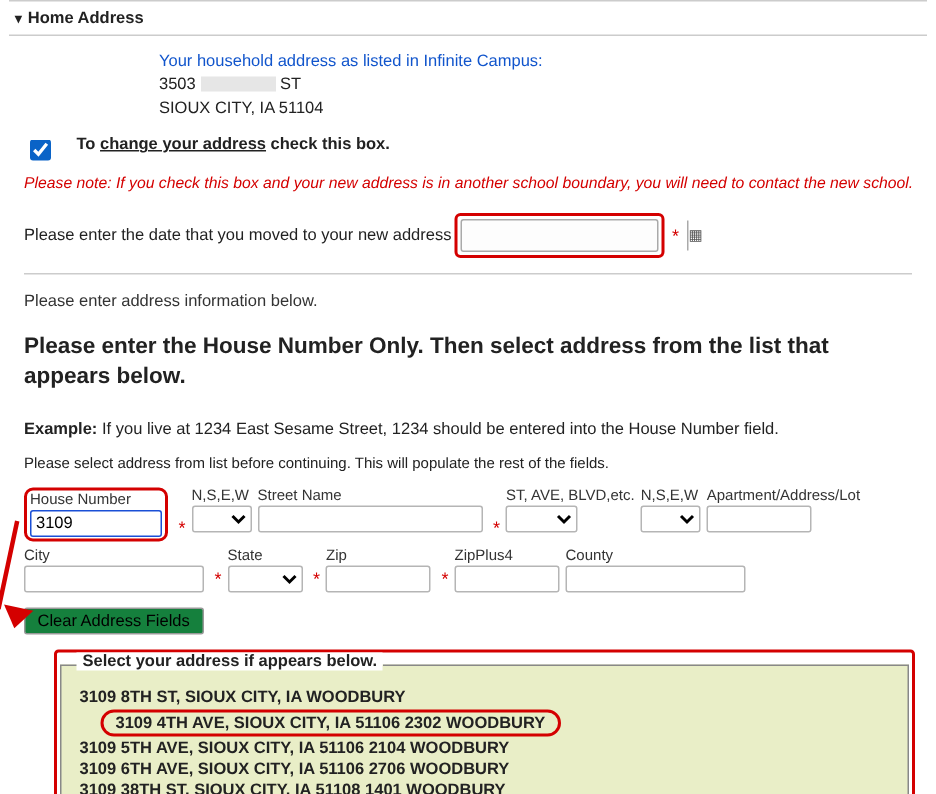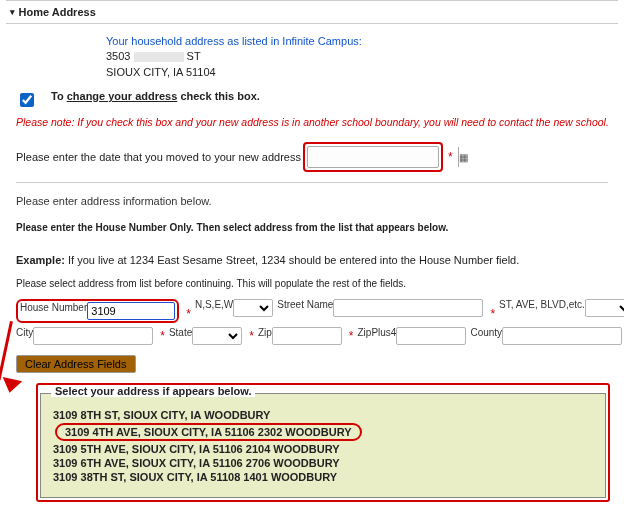--- a/index.html
+++ b/index.html
@@ -32,37 +32,37 @@
   .underline{text-decoration:underline;}
   .red-note{color:#d40000;font-size:10.5px;margin:4px 0 14px 10px;font-style:italic;}
   .date-row{display:flex;align-items:center;gap:2px;margin:0 0 10px 10px;}
   .red-outline{border:2px solid #d40000;border-radius:4px;padding:2px;display:inline-block;}
   .date-input-wrap{display:flex;align-items:center;border:1px solid #aaa;width:130px;height:20px;border-radius:2px;background:#fdfdfd;}
   .date-input-wrap input{flex:1;border:none;outline:none;font-size:11px;padding:0 4px;background:transparent;}
   .cal-icon{width:18px;display:flex;align-items:center;justify-content:center;border-left:1px solid #aaa;height:100%;font-size:10px;color:#555;}
   .req-ast{color:#d40000;font-size:12px;margin-left:3px;}
   hr.thin{border:none;border-top:1px solid #ccc;margin:4px 10px 12px 10px;}
   .subtext{margin:0 0 14px 10px;font-size:11px;color:#333;}
-  .big-instr{font-size:10px;font-weight:bold;margin:0 10px 20px 10px;line-height:1.3;}
+  .big-instr{font-size:15px;font-weight:bold;margin:0 10px 20px 10px;line-height:1.3;}
   .example{margin:0 0 12px 10px;font-size:11px;}
   .example b{font-weight:bold;}
   .pre-select{margin:0 0 10px 10px;font-size:10px;}
   
   .fields-wrap{position:relative;margin-left:10px;}
   .field-row{display:flex;align-items:flex-start;gap:4px;margin-bottom:4px;}
-  .field-col{display:flex;flex-direction:row;}
+  .field-col{display:flex;flex-direction:column;}
   .field-col label{font-size:10px;color:#333;margin-bottom:1px;white-space:nowrap;}
   .field-col input,.field-col select{
     border:1px solid #b5b5b5;border-radius:2px;height:18px;font-size:11px;
     padding:0 3px;background:#fff;box-sizing:border-box;
   }
   .hn-outline{border:2px solid #d40000;border-radius:6px;padding:1px 2px;}
   .hn-outline label{font-size:10px;}
   .clear-btn{
-    display:inline-block;border:1px solid #999;background:#a16207;
+    display:inline-block;border:1px solid #999;background:#15803d;
     padding:2px 8px;font-size:11px;border-radius:2px;margin:6px 0 10px 10px;
   }
   
   .arrow{
     position:absolute;left:-6px;top:22px;
   }
   .arrow-shaft{width:3px;height:60px;background:#d40000;transform:rotate(12deg);transform-origin:top left;}
   .arrow-head{position:absolute;left:-9px;top:58px;width:0;height:0;
     border-left:10px solid transparent;border-right:10px solid transparent;
     border-top:14px solid #d40000;transform:rotate(12deg);}
@@ -206,21 +206,21 @@
 </div>
 
 <button class="clear-btn">Clear Address Fields</button>
 
 
 <fieldset class="results-outer">
   <fieldset class="results-inner">
     <legend>Select your address if appears below.</legend>
     <div id="results-list">
         <div style="margin: 2px 0px;"><span class="result-item">3109 8TH ST, SIOUX CITY, IA WOODBURY</span></div>
-        <div style="margin: 2px 4px;"><span class="result-item sel">3109 4TH AVE, SIOUX CITY, IA 51106 2302 WOODBURY</span></div>
+        <div style="margin: 2px 16px;"><span class="result-item sel">3109 4TH AVE, SIOUX CITY, IA 51106 2302 WOODBURY</span></div>
         <div style="margin: 2px 0px;"><span class="result-item">3109 5TH AVE, SIOUX CITY, IA 51106 2104 WOODBURY</span></div>
         <div style="margin: 2px 0px;"><span class="result-item">3109 6TH AVE, SIOUX CITY, IA 51106 2706 WOODBURY</span></div>
         <div style="margin: 2px 0px;"><span class="result-item">3109 38TH ST, SIOUX CITY, IA 51108 1401 WOODBURY</span></div>
       </div>
   </fieldset>
 </fieldset>
 
 
 
 

